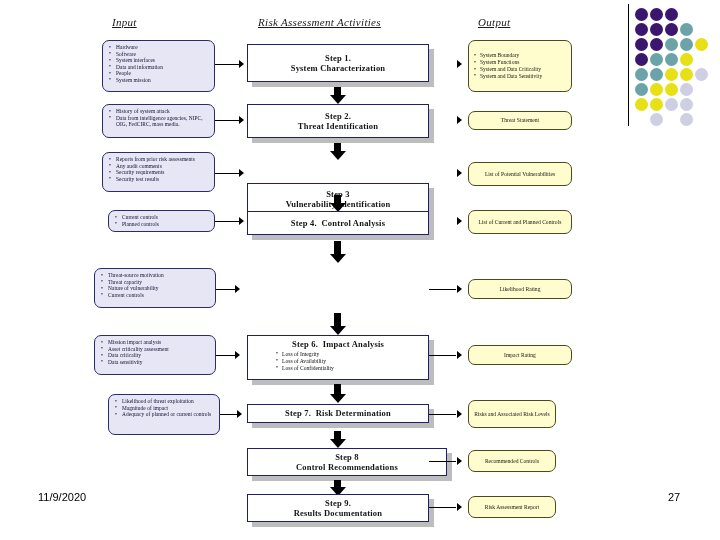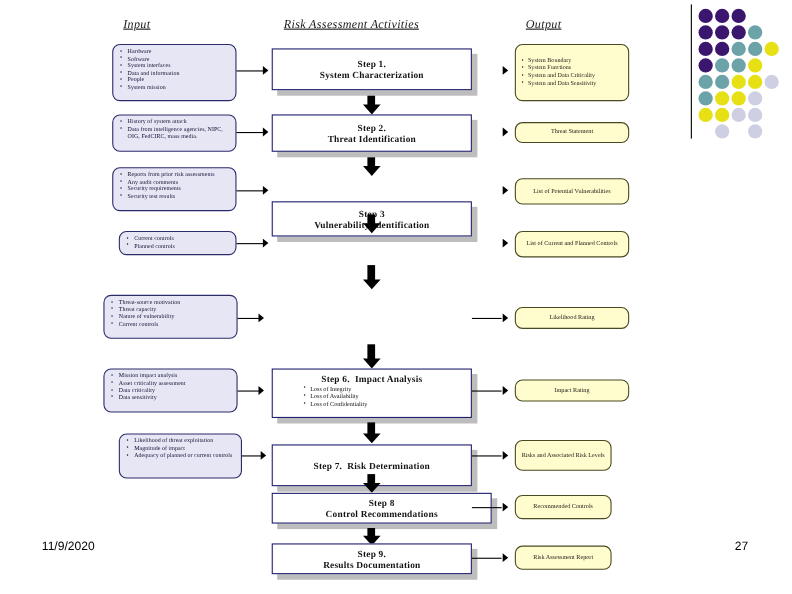--- a/index.html
+++ b/index.html
@@ -368,20 +368,26 @@
 
     <div class="inbox" style="left:22px; top:200px; width:107px; height:22px;">
       <ul>
         <li>Current controls</li>
         <li>Planned controls</li>
       </ul>
     </div>
     <div class="hline" style="left:129px; top:211px; width:25px;"></div>
     <div class="arrow-right" style="left:153px; top:207px;"></div>
 
+    <div class="stepwrap" style="left:161px; top:201px; width:182px; height:24px;">
+      <div class="stepshadow"></div>
+      <div class="stepbox">
+        <div class="stitle"><span>Step 4.</span>&nbsp; <span>Control Analysis</span></div>
+      </div>
+    </div>
 
     <div class="arrow-right" style="left:371px; top:207px;"></div>
     <div class="outbox" style="left:382px; top:200px; width:104px; height:24px;">
       <div class="otext">List of Current and Planned Controls</div>
     </div>
 
     <div class="vconn" style="left:248px; top:231px; height:14px;"></div>
     <div class="arrow-down" style="left:244px; top:244px;"></div>
 
     <div class="inbox" style="left:8px; top:258px; width:122px; height:40px;">
@@ -440,21 +446,21 @@
     <div class="inbox" style="left:22px; top:384px; width:112px; height:41px;">
       <ul>
         <li>Likelihood of threat exploitation</li>
         <li>Magnitude of impact</li>
         <li>Adequacy of planned or current controls</li>
       </ul>
     </div>
     <div class="hline" style="left:134px; top:404px; width:18px;"></div>
     <div class="arrow-right" style="left:151px; top:400px;"></div>
 
-    <div class="stepwrap" style="left:161px; top:394px; width:182px; height:38px;">
+    <div class="stepwrap" style="left:161px; top:394px; width:182px; height:19px;">
       <div class="stepshadow"></div>
       <div class="stepbox">
         <div class="stitle"><span>Step 7.</span>&nbsp; <span>Risk Determination</span></div>
       </div>
     </div>
 
     <div class="hline" style="left:343px; top:404px; width:27px;"></div>
     <div class="arrow-right" style="left:371px; top:400px;"></div>
     <div class="outbox" style="left:382px; top:390px; width:88px; height:28px;">
       <div class="otext">Risks and Associated Risk Levels</div>

